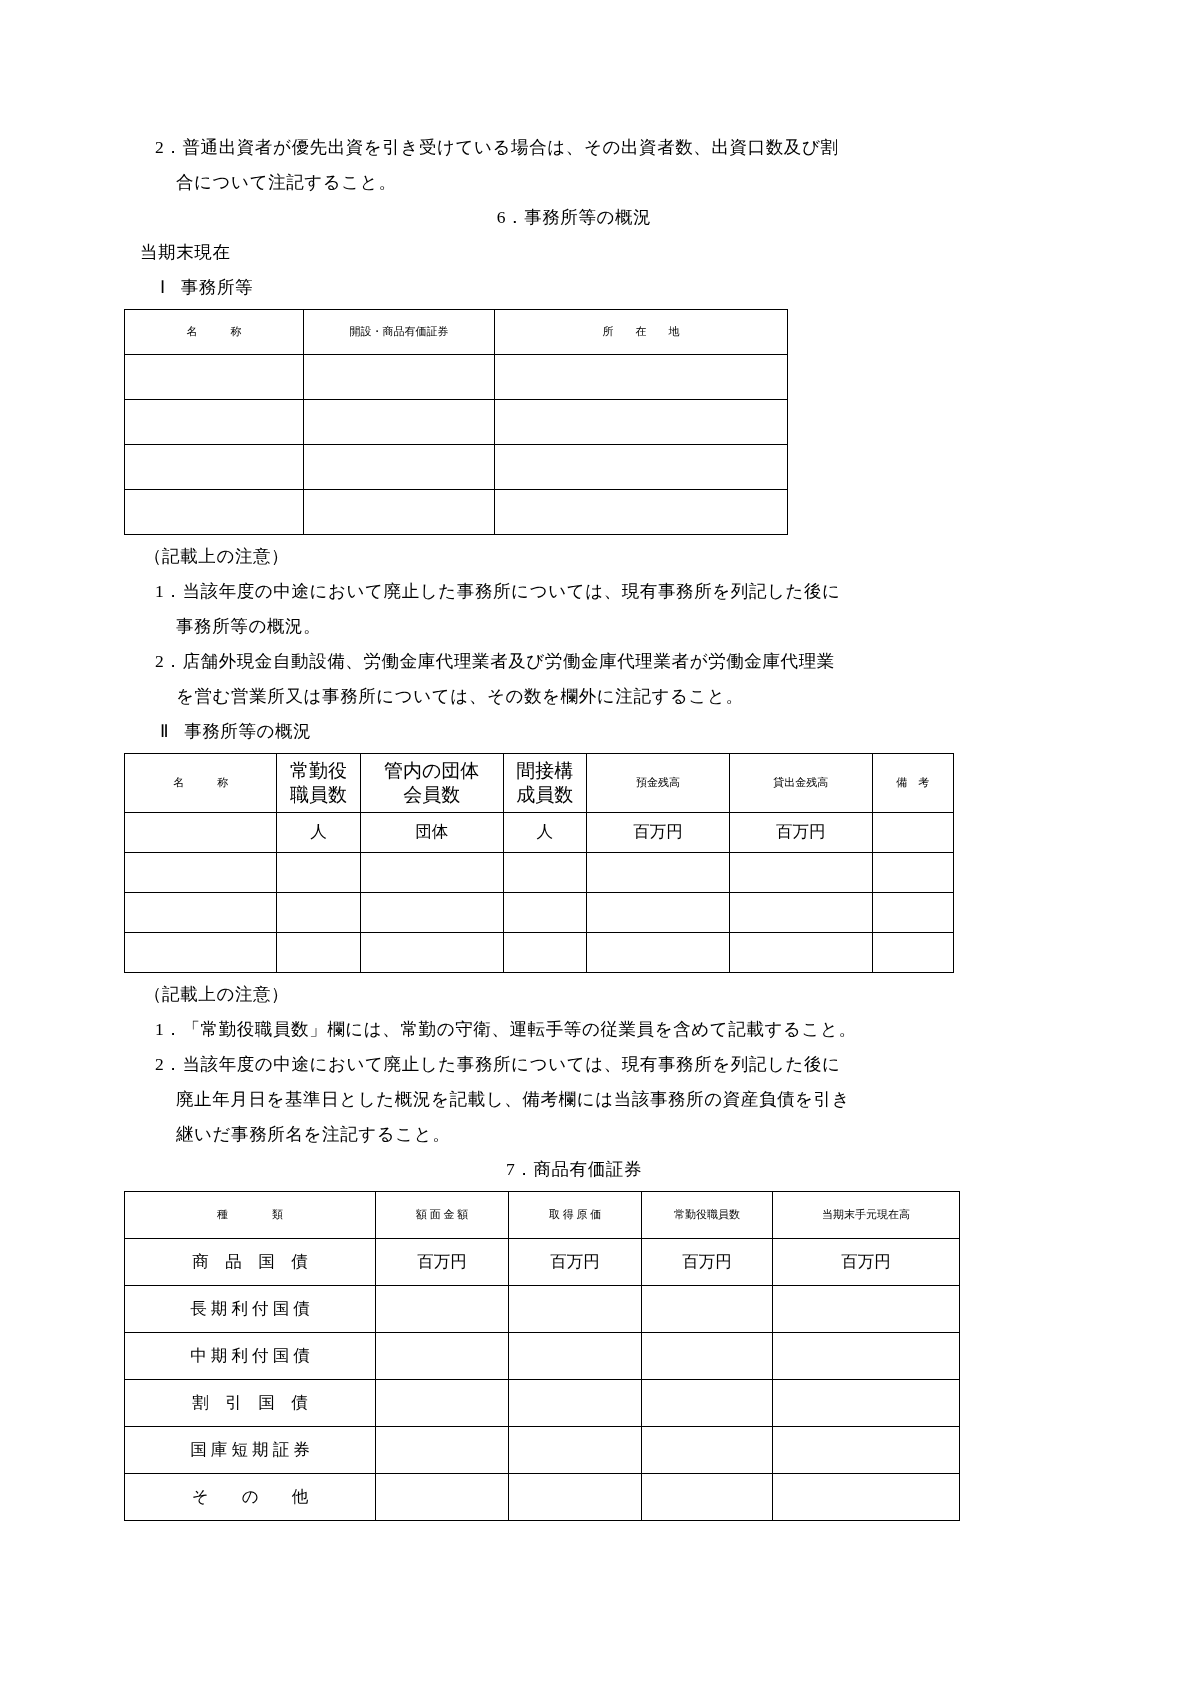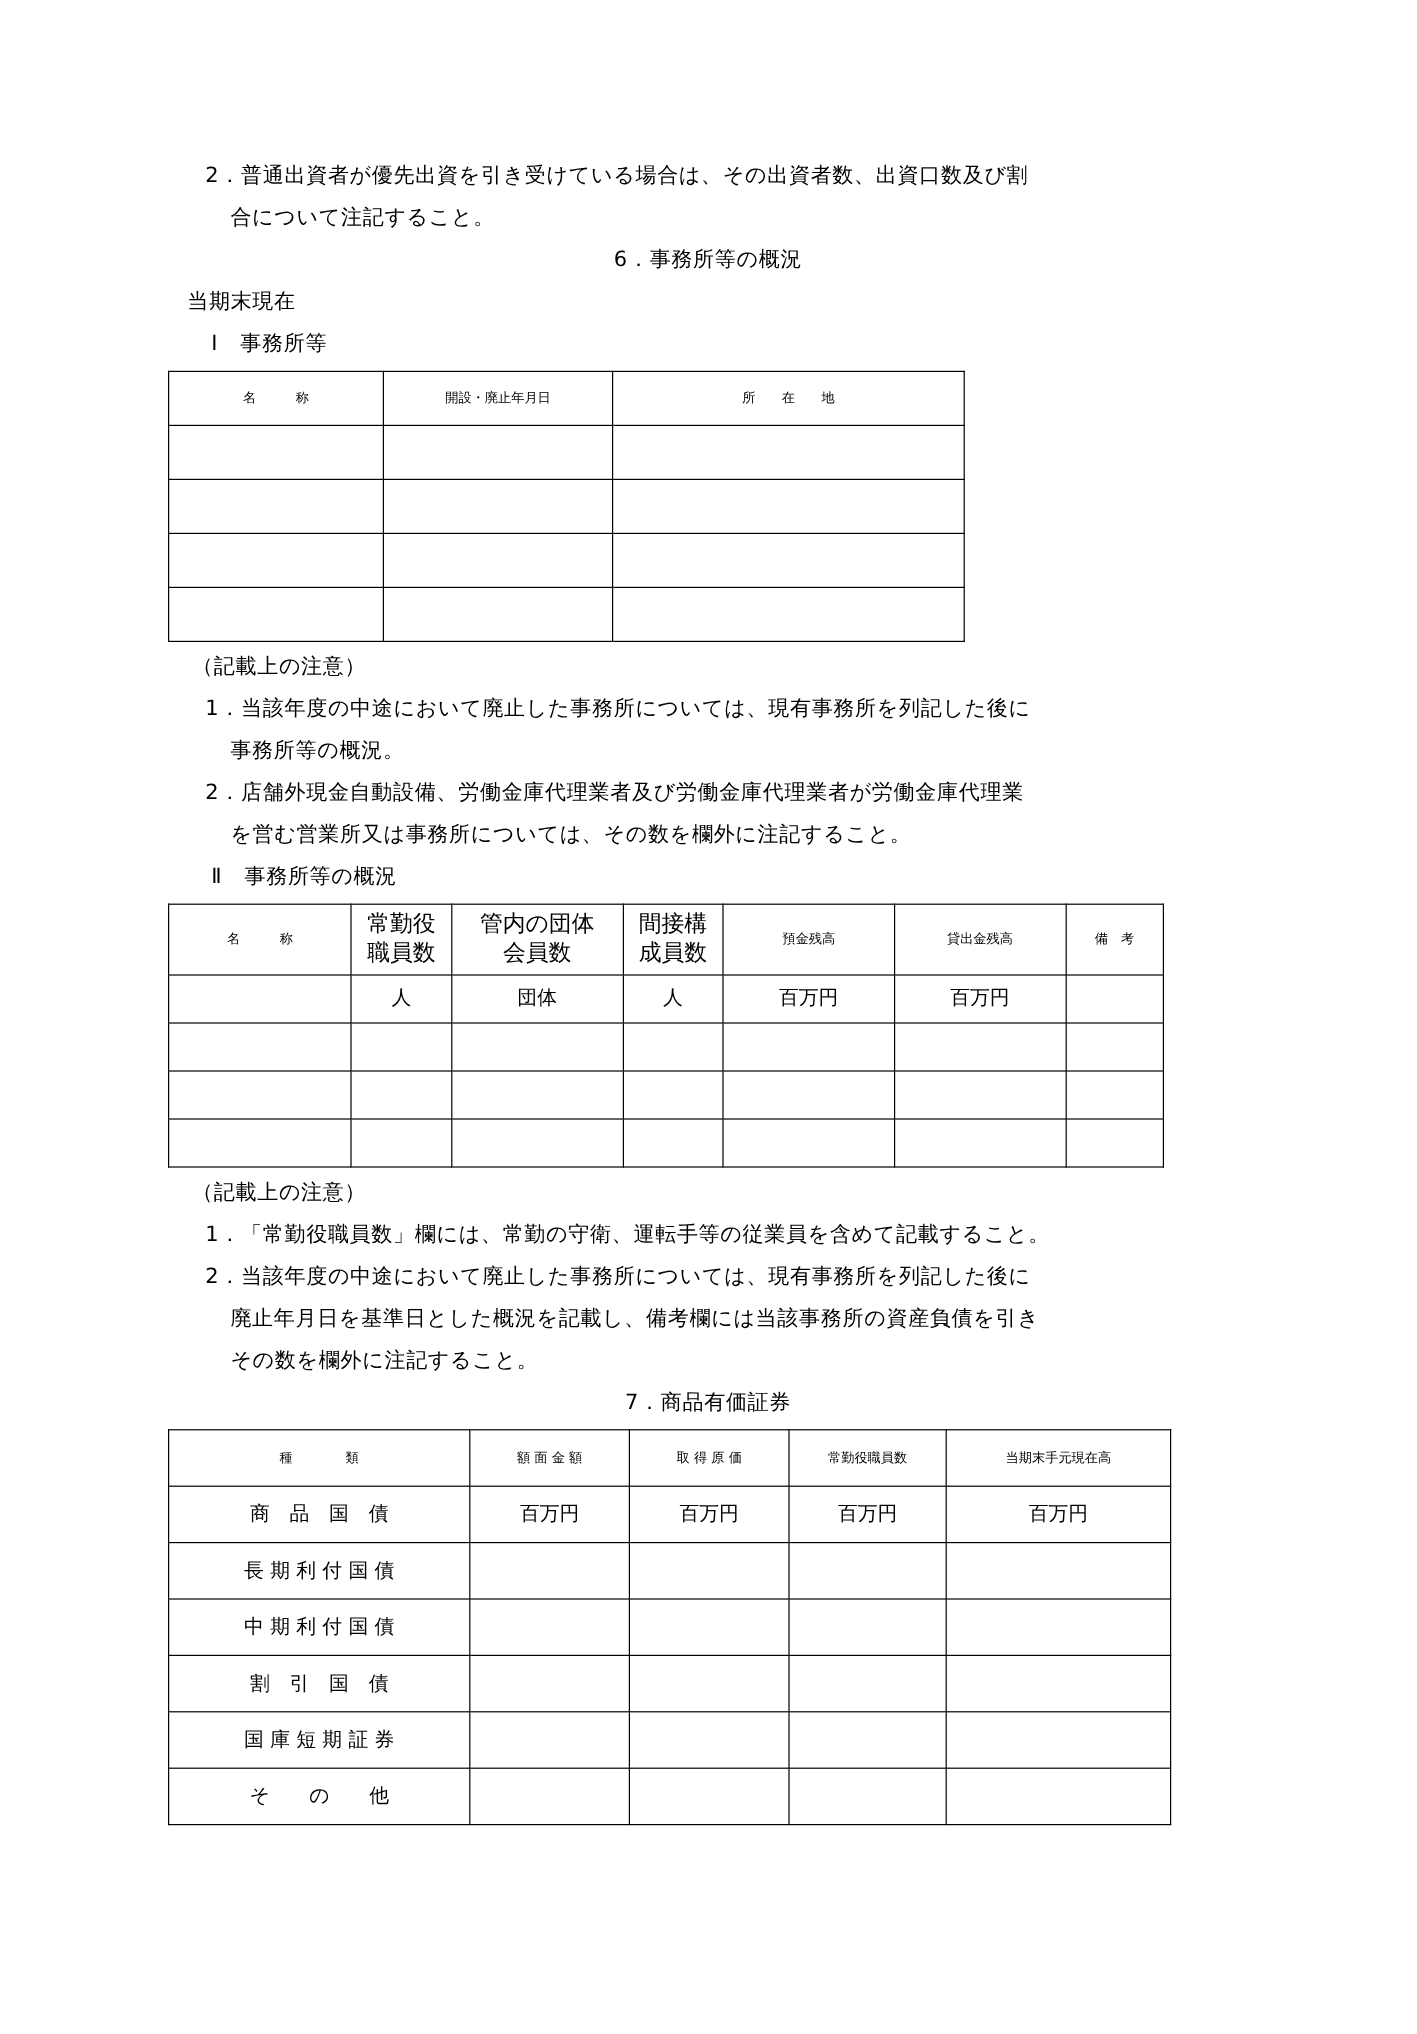--- a/index.html
+++ b/index.html
@@ -15,23 +15,24 @@
     position: relative;
     width: 1181px;
     height: 1695px;
     background: #ffffff;
     box-sizing: border-box;
     padding: 0;
     overflow: hidden;
   }
   .content {
     position: absolute;
-    left: 140px;
+    left: 124px;
     top: 130px;
     width: 900px;
+    font-family: Liberation Serif, serif;
   }
 
   
   .para {
     font-size: 17.5px;
     line-height: 35px;
     letter-spacing: 0.6px;
     white-space: pre-wrap;
   }
   .lvl0      { margin-left: 0px; text-align: center; }
@@ -92,21 +93,21 @@
     <div class="para lvl-item">当期末現在</div>
 
     <div class="para lvl-roman"><span>Ⅰ</span>&nbsp;&nbsp;&nbsp;<span>事務所等</span></div>
 
     <div class="gap-s"></div>
 
     <table class="form" id="table-offices">
       <tbody>
           <tr>
         <td class="hcell" style="width:178px">名　　　称</td>
-        <td class="hcell" style="width:190px">開設・廃止年月日</td>
+        <td class="hcell" style="width:190px">開設・商品有価証券</td>
         <td class="hcell" style="width:292px">所　　在　　地</td>
       </tr>
       <tr>
         <td class="r empty"></td>
         <td class="r empty"></td>
         <td class="r empty"></td>
       </tr>
       <tr>
         <td class="r empty"></td>
         <td class="r empty"></td>
@@ -189,21 +190,21 @@
       </tr>
     </tbody>
       </table>
 
     <div class="gap-s"></div>
 
     <div class="para note-head">（記載上の注意）</div>
     <div class="para lvl-item2">1．「常勤役職員数」欄には、常勤の守衛、運転手等の従業員を含めて記載すること。</div>
     <div class="para lvl-item2">2．当該年度の中途において廃止した事務所については、現有事務所を列記した後に</div>
     <div class="para lvl-sub">廃止年月日を基準日とした概況を記載し、備考欄には当該事務所の資産負債を引き</div>
-    <div class="para lvl-sub">その数を欄外に注記すること。</div>
+    <div class="para lvl-sub">継いだ事務所名を注記すること。</div>
 
     <div class="para lvl0"><span>7．</span><span>商品有価証券</span></div>
 
     <div class="gap-s"></div>
 
     <table class="form" id="table-securities">
       <tbody>
           <tr>
         <td class="hcell" style="width:250px">種　　　　類</td>
         <td class="hcell" style="width:132px">額 面 金 額</td>

